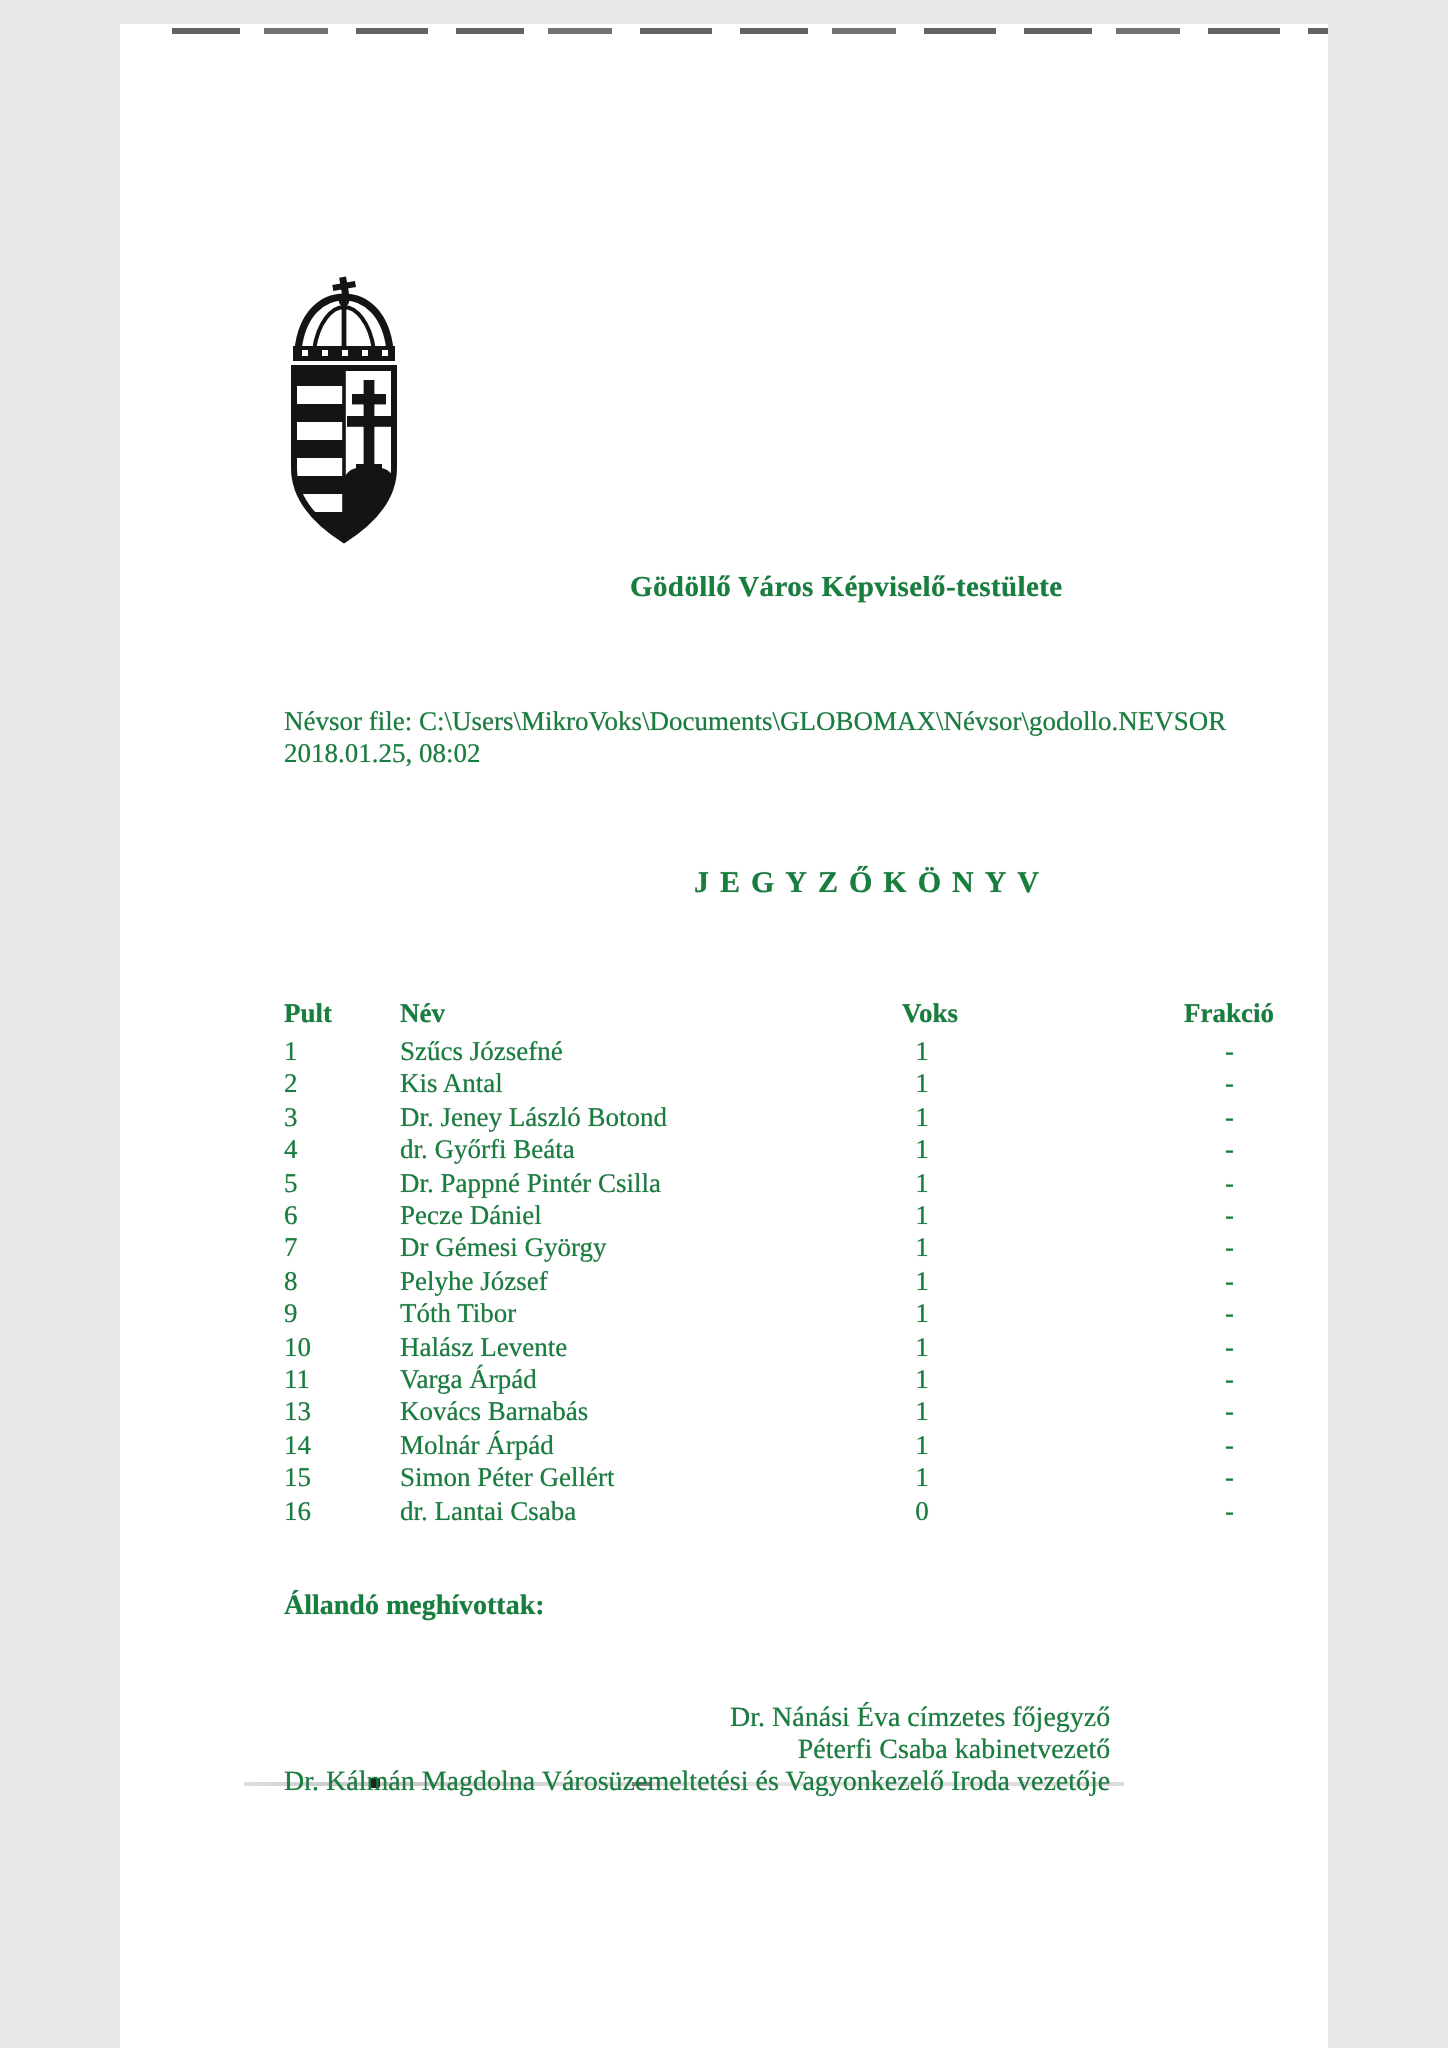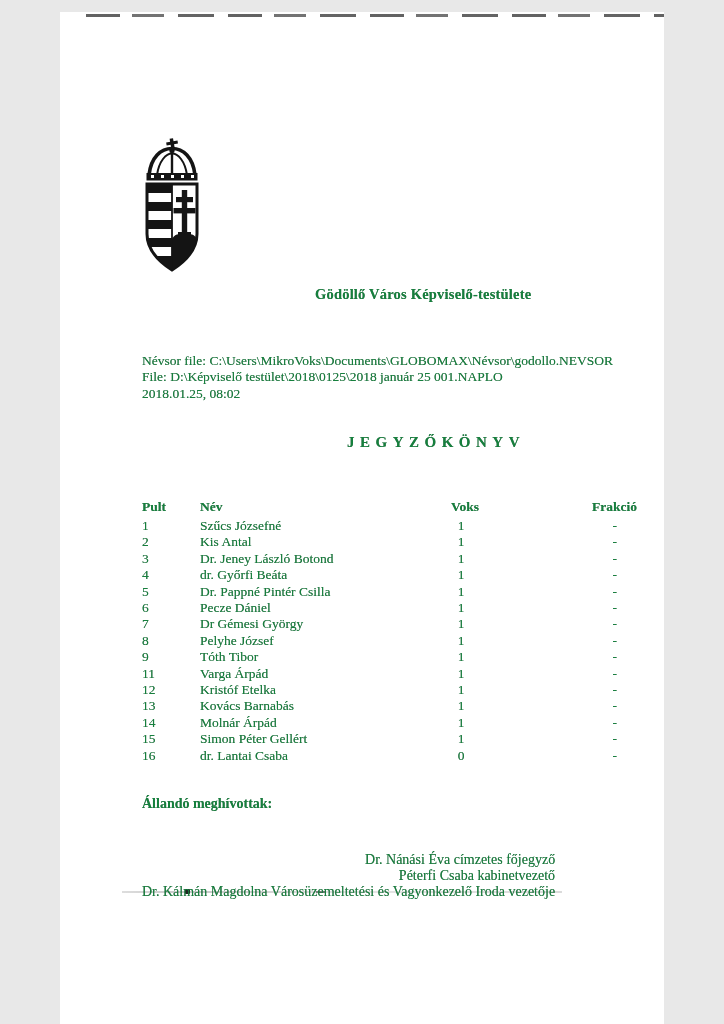--- a/index.html
+++ b/index.html
@@ -151,21 +151,20 @@
       </g>
 
       <path d="M33 46 V132" stroke="#141414" stroke-width="1.8"></path>
     </svg>
   </div>
 
   <div class="org-title ink">Gödöllő Város Képviselő-testülete</div>
 
   <div class="file-block">
     <div class="ink">Névsor file: C:\Users\MikroVoks\Documents\GLOBOMAX\Névsor\godollo.NEVSOR</div>
-    <div class="ink">File: D:\Képviselő testület\2018\0125\2018 január 25 001.NAPLO</div>
     <div class="ink">2018.01.25, 08:02</div>
   </div>
 
   <div class="doc-title ink">JEGYZŐKÖNYV</div>
 
   <table class="roster ink">
     <colgroup>
         <col class="w1">
         <col class="w2">
         <col class="w3">
@@ -228,28 +227,28 @@
           <td class="c3 ink">1</td>
           <td class="c4 ink">-</td>
         </tr>
         <tr>
           <td class="c1 ink">9</td>
           <td class="c2 ink">Tóth Tibor</td>
           <td class="c3 ink">1</td>
           <td class="c4 ink">-</td>
         </tr>
         <tr>
+          <td class="c1 ink">10</td>
+          <td class="c2 ink">Halász Levente</td>
+          <td class="c3 ink">1</td>
+          <td class="c4 ink">-</td>
+        </tr>
+        <tr>
           <td class="c1 ink">11</td>
           <td class="c2 ink">Varga Árpád</td>
-          <td class="c3 ink">1</td>
-          <td class="c4 ink">-</td>
-        </tr>
-        <tr>
-          <td class="c1 ink">12</td>
-          <td class="c2 ink">Kristóf Etelka</td>
           <td class="c3 ink">1</td>
           <td class="c4 ink">-</td>
         </tr>
         <tr>
           <td class="c1 ink">13</td>
           <td class="c2 ink">Kovács Barnabás</td>
           <td class="c3 ink">1</td>
           <td class="c4 ink">-</td>
         </tr>
         <tr>

